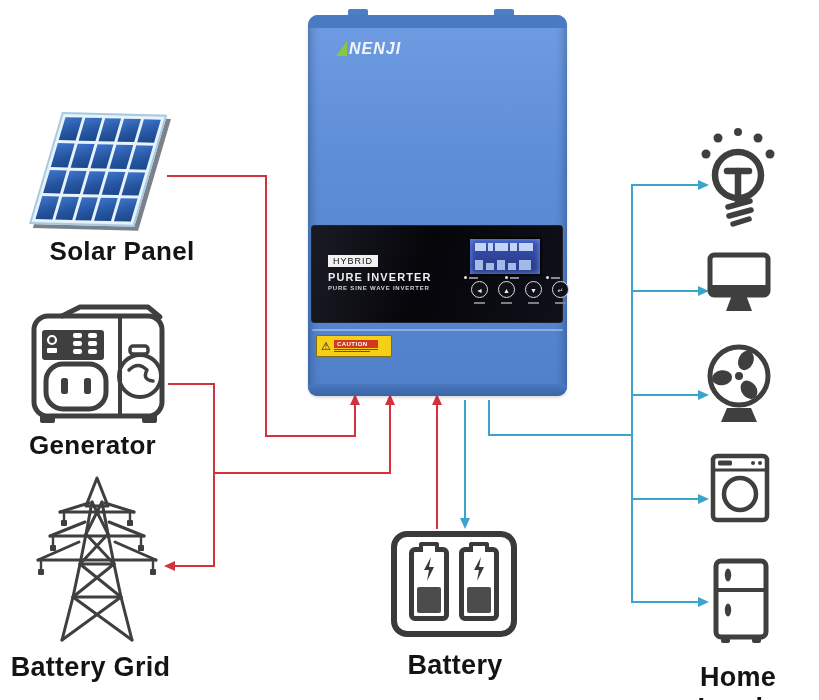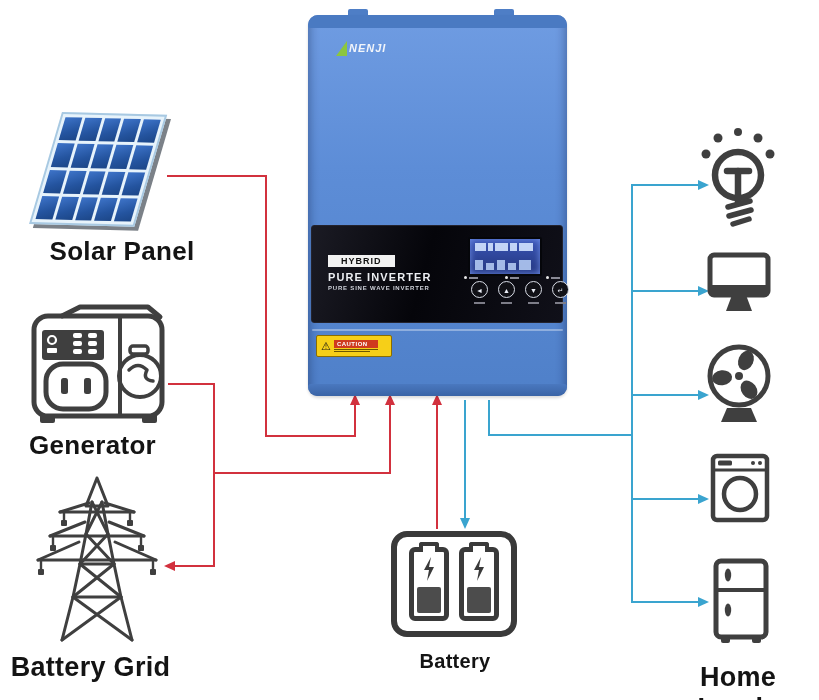--- a/index.html
+++ b/index.html
@@ -32,27 +32,27 @@
   .inv-body{position:absolute;inset:0;border-radius:10px;
             background:linear-gradient(180deg,#6f9ce2 0%,#5d8dd7 40%,#4f80c9 100%);
             box-shadow:inset 8px 0 10px -6px rgba(10,20,60,.35),
                        inset -8px 0 10px -6px rgba(10,20,60,.35),
                        0 2px 3px rgba(0,0,0,.15);}
   .inv-top{position:absolute;left:0;right:0;top:0;height:13px;background:#4a7ac2;
            border-radius:10px 10px 2px 2px;}
   .inv-tab{position:absolute;top:-6px;width:20px;height:7px;background:#4e7ec6;border-radius:2px 2px 0 0;}
   .inv-logo{position:absolute;left:28px;top:26px;display:flex;align-items:flex-end;gap:2px;}
   .logo-tri{width:0;height:0;border-left:11px solid transparent;border-bottom:15px solid #8cc63e;}
-  .logo-txt{color:#f2f5fa;font-weight:700;font-style:italic;font-size:11px;letter-spacing:1px;line-height:15px;}
+  .logo-txt{color:#f2f5fa;font-weight:700;font-style:italic;font-size:16px;letter-spacing:1px;line-height:15px;}
   .inv-panel{position:absolute;left:3px;top:210px;width:252px;height:98px;border-radius:3px;
              background:linear-gradient(105deg,#1b1b24 0%,#05050a 45%,#101019 100%);
              border:1px solid #23232e;box-sizing:border-box;}
   .pnl-text{position:absolute;left:16px;top:24px;}
-  .pnl-badge{display:inline-block;background:#f2f2f2;color:#111;font-weight:700;font-size:9px;
-             padding:1px 13px;letter-spacing:1px;}
+  .pnl-badge{display:inline-block;background:#f2f2f2;color:#111;font-weight:400;font-size:9px;
+             padding:1px 5px;letter-spacing:1px;}
   .pnl-t1{color:#eceef2;font-weight:800;font-size:11px;letter-spacing:1.1px;margin-top:3px;}
   .pnl-t2{color:#cfd2da;font-weight:700;font-size:6px;letter-spacing:.8px;margin-top:2px;}
   .lcd{position:absolute;left:156px;top:11px;width:70px;height:35px;border-radius:2px;
        background:linear-gradient(180deg,#3a55b5,#24367f);border:2px solid #05060a;
        box-shadow:inset 0 0 7px #6f8fe8;}
   .lcd-r1{position:absolute;left:5px;top:4px;display:flex;gap:2px;}
   .lcd-r1 i{display:block;height:8px;background:#d2e3ff;opacity:.9;}
   .lcd-r2{position:absolute;left:5px;bottom:4px;display:flex;gap:3px;align-items:flex-end;}
   .lcd-r2 i{display:block;width:8px;height:10px;background:#b9d0f7;opacity:.85;}
   .pnl-leds{position:absolute;left:152px;top:50px;width:96px;display:flex;justify-content:space-between;}
@@ -305,21 +305,21 @@
       <div class="cell-fill"></div>
     </div>
     <div class="cell">
       <div class="cell-nub"></div>
       <svg width="16" height="26" viewBox="0 0 16 26">
         <path d="M10 1 L3 14 L8 14 L6 25 L13 11 L8 11 Z" fill="#3a3a3a"></path>
       </svg>
       <div class="cell-fill"></div>
     </div>
   </div>
-  <div class="node-label" style="left:385px;top:650px;width:140px;font-size:20px;">Battery</div>
+  <div class="node-label" style="left:385px;top:650px;width:140px;font-size:27px;">Battery</div>
 
   <svg class="icon-abs" style="left:698px;top:126px;" width="80" height="105" viewBox="0 0 80 105">
     <g fill="#3f3f3f">
       <circle cx="40" cy="6" r="4"></circle>
         <circle cx="20" cy="12" r="4.5"></circle>
         <circle cx="60" cy="12" r="4.5"></circle>
       <circle cx="8" cy="28" r="4.5"></circle>
         <circle cx="72" cy="28" r="4.5"></circle>
     </g>
     <circle cx="40" cy="49" r="23" fill="none" stroke="#3f3f3f" stroke-width="6.5"></circle>

